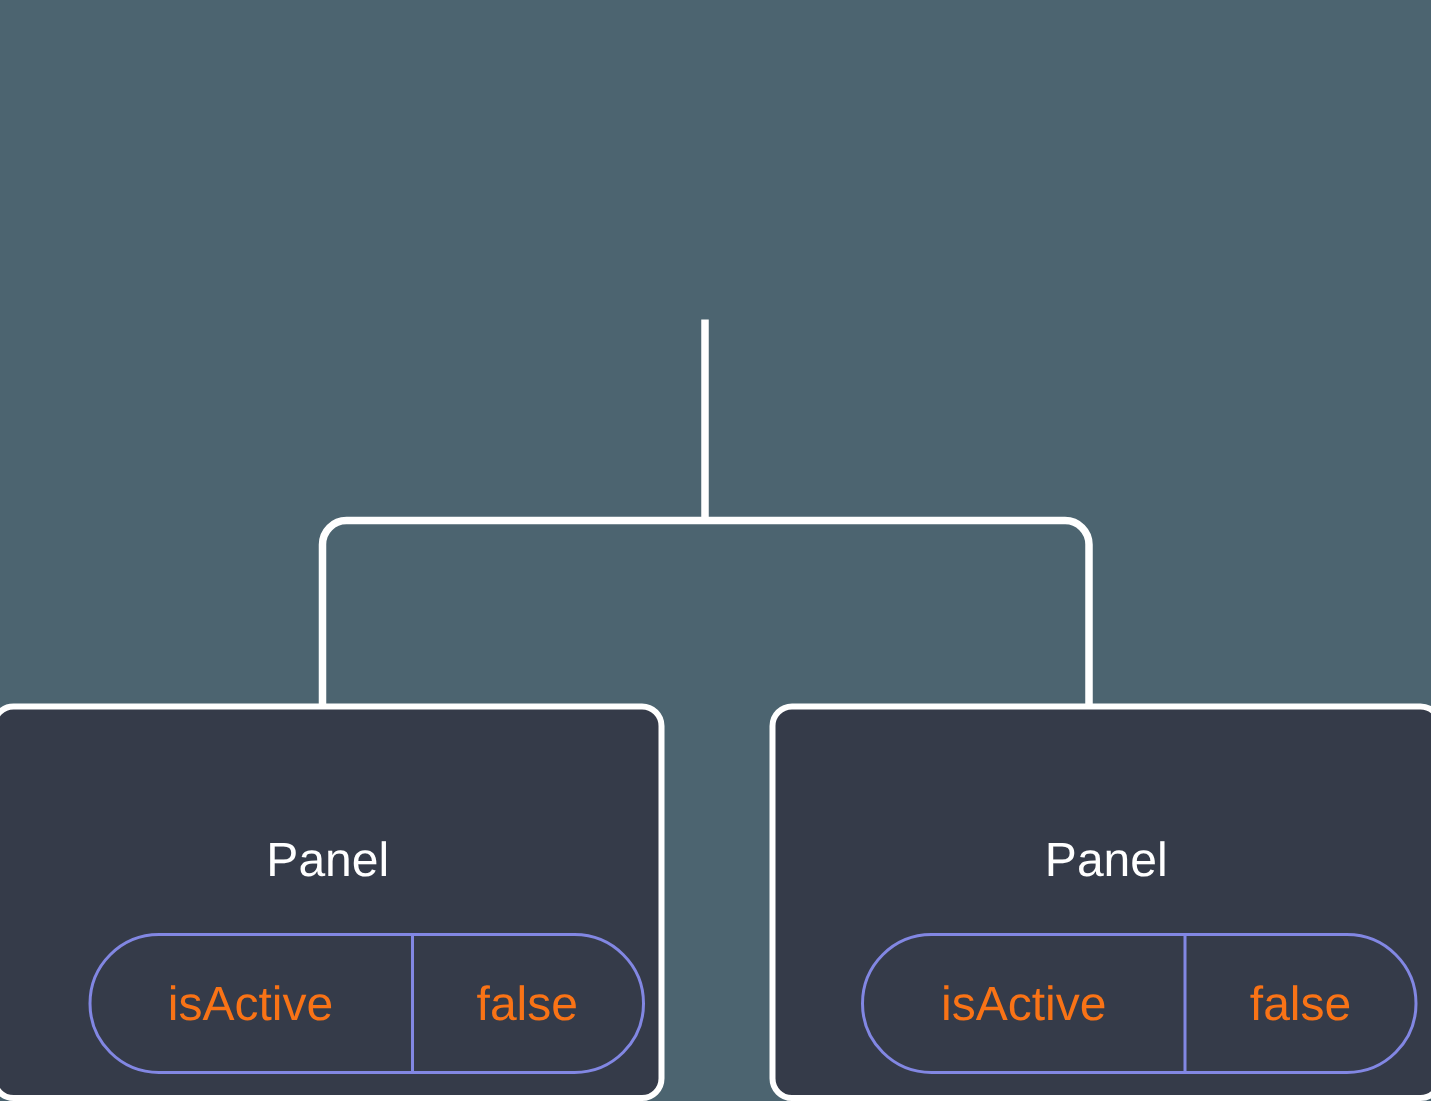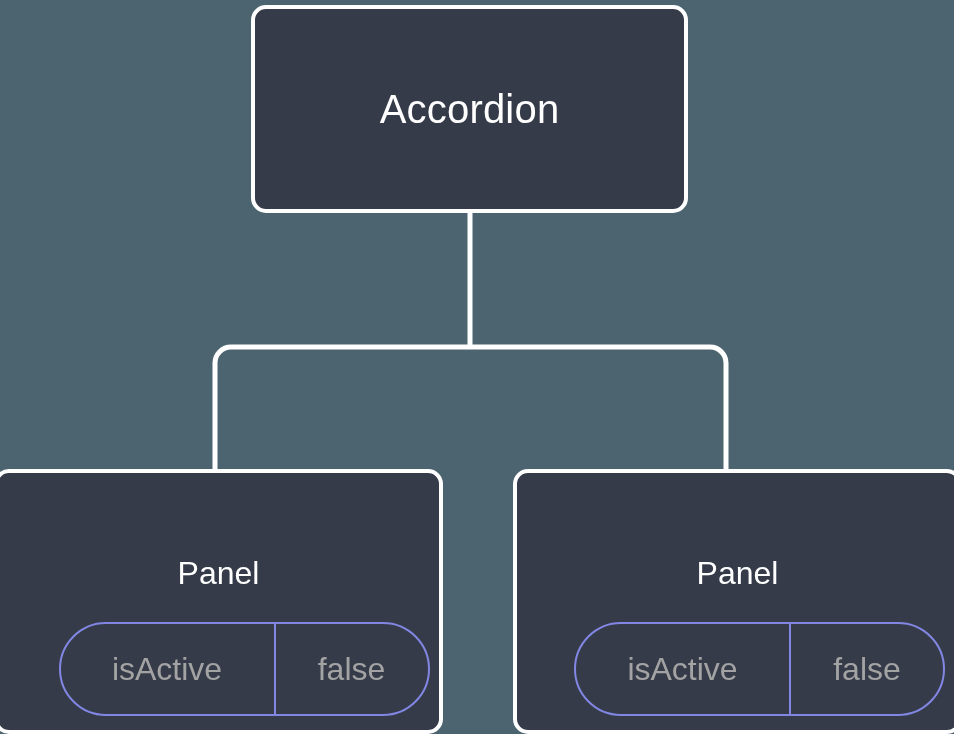--- a/index.html
+++ b/index.html
@@ -86,21 +86,21 @@
     border-radius: 47px;
     display: flex;
     align-items: stretch;
     background: transparent;
   }
 
   .pill-key, .pill-val {
     display: flex;
     align-items: center;
     justify-content: center;
-    color: #a3a3a3;
+    color: #f97316;
     font-size: 32px;
     line-height: 1;
     white-space: nowrap;
     font-weight: 400;
   }
 
   .pill-key {
     width: 213px;
     border-right: 2px solid #8287e3;
   }
@@ -120,23 +120,20 @@
 
   <svg id="edges" viewBox="0 0 954 734" width="954" height="734" aria-hidden="true">
 
     <path d="M470,213 L470,347" fill="none" stroke="#ffffff" stroke-width="5" stroke-linecap="butt"></path>
 
     <path d="M470,347 L231,347 A16,16 0 0 0 215,363 L215,471" fill="none" stroke="#ffffff" stroke-width="5" stroke-linecap="butt"></path>
 
     <path d="M470,347 L710,347 A16,16 0 0 1 726,363 L726,471" fill="none" stroke="#ffffff" stroke-width="5" stroke-linecap="butt"></path>
   </svg>
 
-  <div class="node node-root">
-    <div class="node-title-root">Accordion</div>
-  </div>
 
   <div class="node node-child node-child-left">
     <div class="node-title-child">Panel</div>
     <div class="pill">
       <div class="pill-key">isActive</div>
       <div class="pill-val">false</div>
     </div>
   </div>
 
   <div class="node node-child node-child-right">

